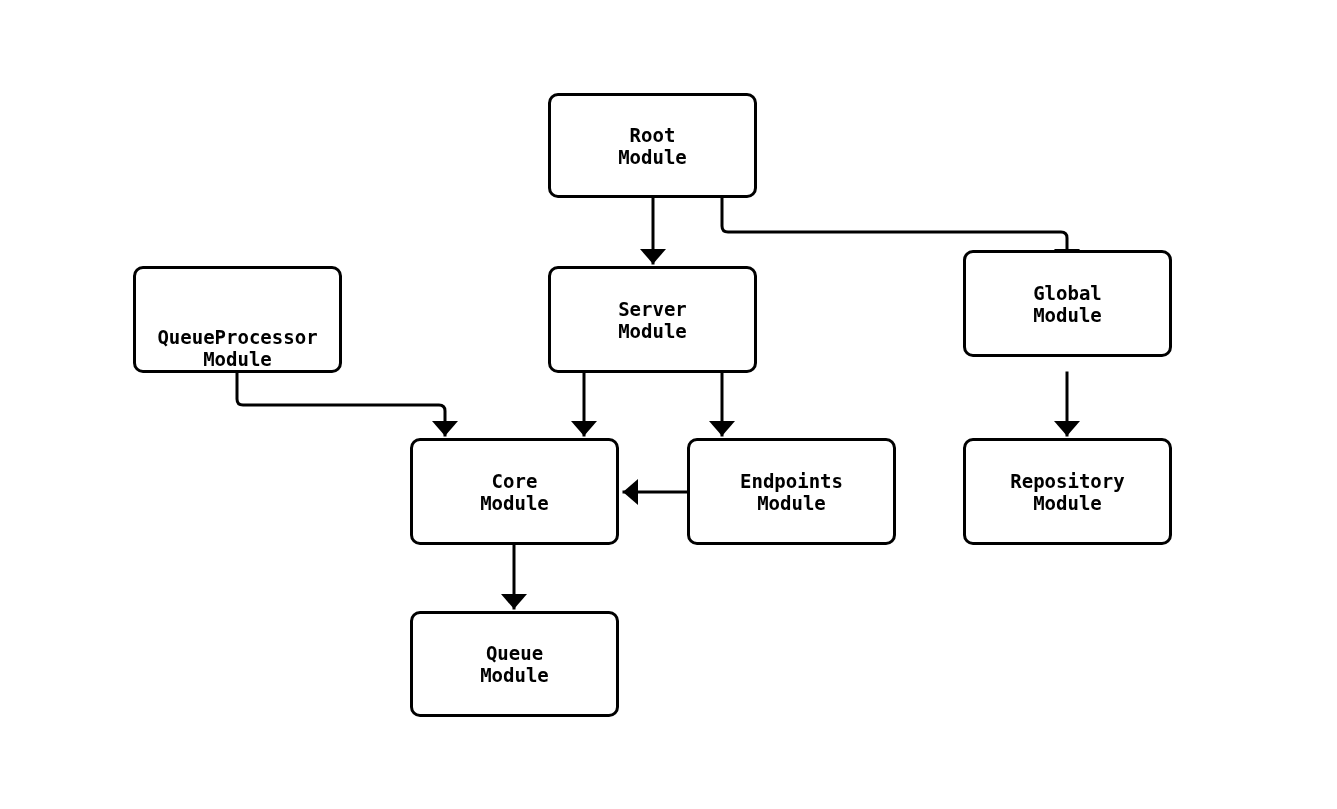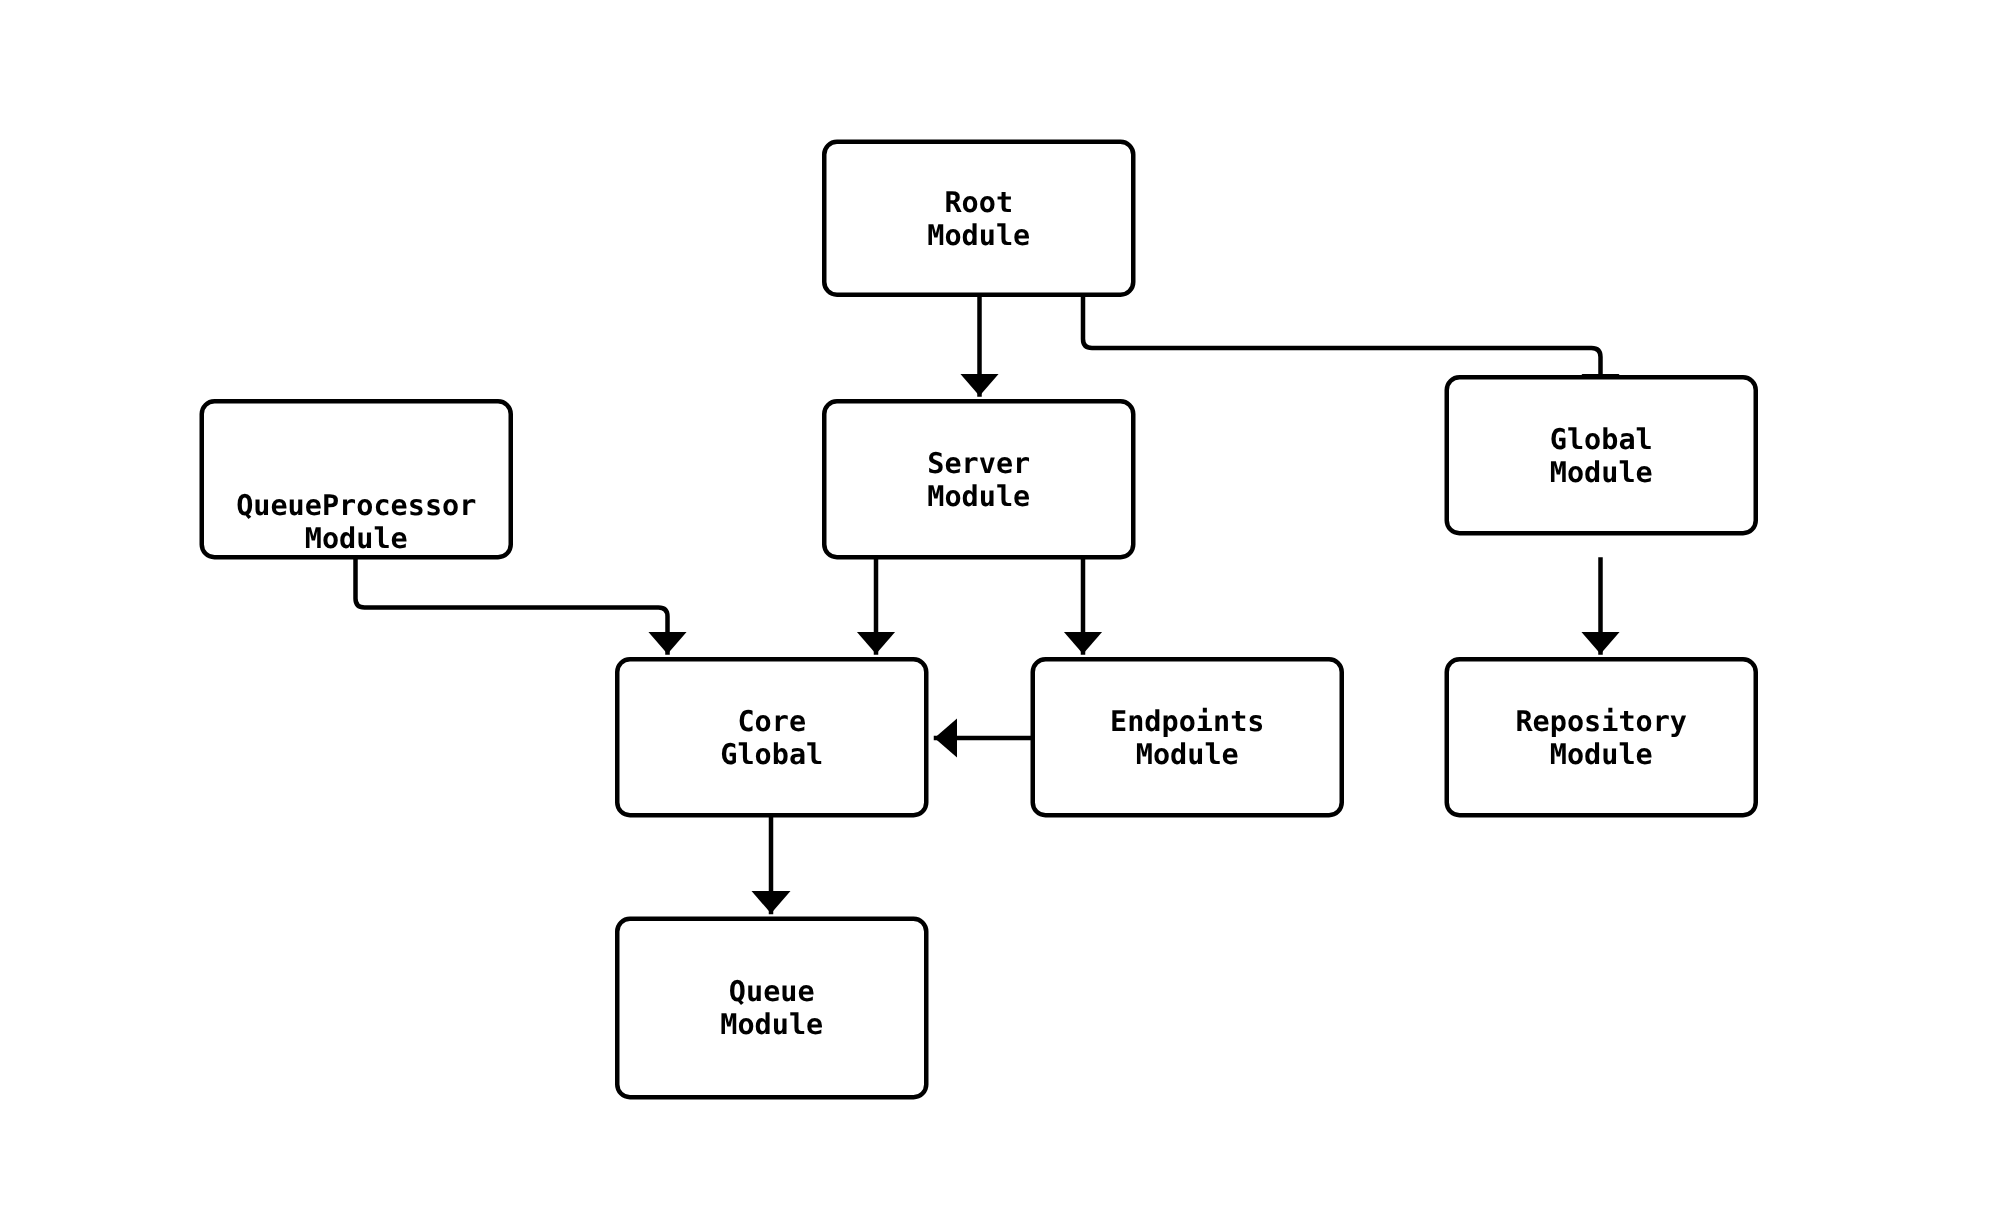--- a/index.html
+++ b/index.html
@@ -85,28 +85,28 @@
       <div class="node" style="left: 548px; top: 266px; width: 209px; height: 107px;">
         <div class="node-label">Server
 Module</div>
       </div>
       <div class="node" style="left: 963px; top: 250px; width: 209px; height: 107px;">
         <div class="node-label">Global
 Module</div>
       </div>
       <div class="node" style="left: 410px; top: 438px; width: 209px; height: 107px;">
         <div class="node-label">Core
-Global</div>
+Module</div>
       </div>
       <div class="node" style="left: 687px; top: 438px; width: 209px; height: 107px;">
         <div class="node-label">Endpoints
 Module</div>
       </div>
       <div class="node" style="left: 963px; top: 438px; width: 209px; height: 107px;">
         <div class="node-label">Repository
 Module</div>
       </div>
-      <div class="node" style="left: 410px; top: 611px; width: 209px; height: 122px;">
+      <div class="node" style="left: 410px; top: 611px; width: 209px; height: 106px;">
         <div class="node-label">Queue
 Module</div>
       </div>
     </div>
 </div>
 
 </body></html>

